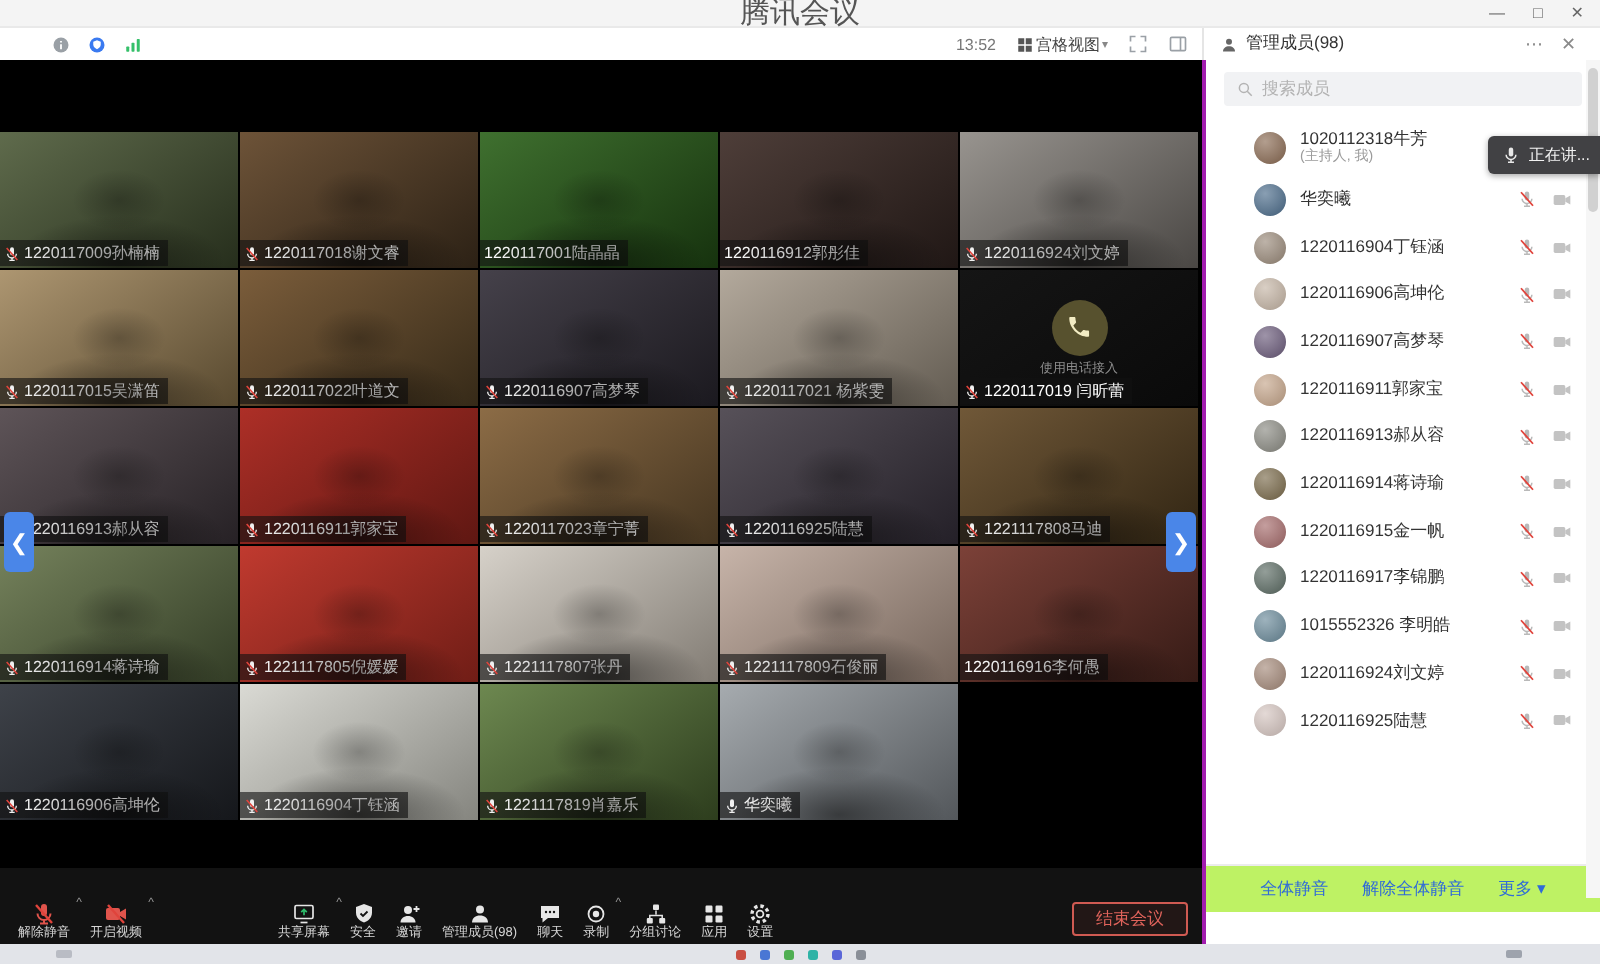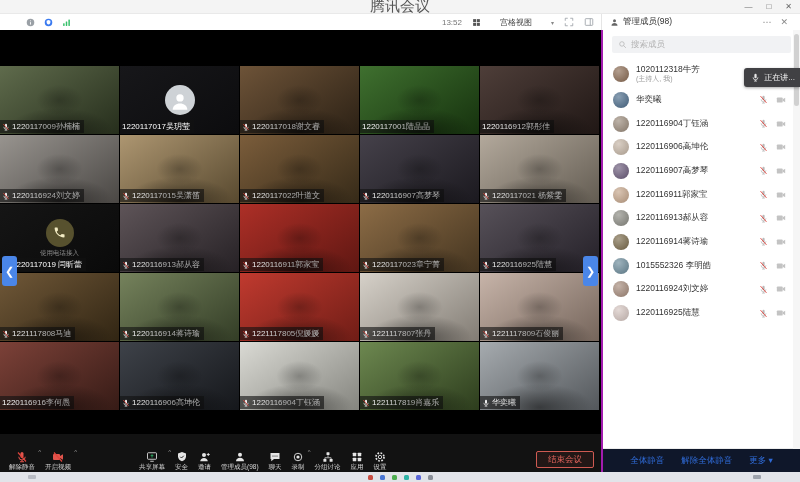--- a/index.html
+++ b/index.html
@@ -16,21 +16,21 @@
   .subbar{position:absolute;top:14px;left:0;width:601px;height:16px;background:#fff;
           display:flex;align-items:center;text-align:right;}
   .subbar .lefticons{display:flex;align-items:center;gap:9px;margin-left:26px;}
   .ic{display:inline-block;}
   .ic svg{display:block;width:100%;height:100%;}
   .ic.i10{width:10px;height:10px;}
   .ic.i9{width:9px;height:9px;}
   .grey{color:#9aa0a6;} .blue{color:#3a7af0;} .green{color:#35c06a;}
   .subbar .rightctrls{margin-left:auto;margin-right:7px;display:flex;align-items:center;gap:10px;}
   .timer{font-size:8px;color:#777;}
-  .viewsel{display:flex;align-items:center;gap:19px;font-size:8px;color:#444;}
+  .viewsel{display:flex;align-items:center;gap:1px;font-size:8px;color:#444;}
   .viewsel .ic{color:#555;}
   .caret{font-size:6px;color:#888;}
   
   .panelhead{position:absolute;top:14px;left:601px;right:0;height:16px;background:#fff;
              display:flex;align-items:center;border-left:1px solid #e5e5e5;}
   .panelhead .ic{margin-left:8px;color:#666;}
   .panelhead .ptitle{font-size:8.5px;color:#333;margin-left:4px;}
   .panelhead .phr{margin-left:auto;display:flex;align-items:center;gap:9px;margin-right:12px;
                   color:#8a8a8a;font-size:9px;}
   
@@ -74,36 +74,36 @@
           border:1px solid #cf5a52;color:#e0635b;font-size:8.5px;padding:3px 11px;border-radius:2px;
           cursor:pointer;font-family:inherit;line-height:1.1;}
   
   .sidebar{position:absolute;top:30px;left:601px;right:0;bottom:10px;background:#fff;
            border-left:2px solid #a21caf;overflow:hidden;}
   .search{margin:6px 9px 0;height:17px;background:#f1f2f4;border-radius:2px;display:flex;
           align-items:center;gap:4px;padding:0 6px;}
   .search .ic{color:#b3b3b3;}
   .sph{font-size:8.5px;color:#b3b3b3;}
   #plist{position:absolute;top:30px;left:0;right:7px;}
-  .prow{height:23.7px;display:flex;align-items:center;gap:7px;padding:0 7px 0 10px;cursor:pointer;}
+  .prow{height:23.7px;display:flex;align-items:center;gap:7px;padding:0 7px 0 24px;cursor:pointer;}
   .prow.first{height:28px;}
   .pav{width:16px;height:16px;border-radius:50%;flex:none;
        background:radial-gradient(circle at 35% 30%, rgba(255,255,255,.35), rgba(0,0,0,.15)), var(--av);}
   .ptxt{display:flex;flex-direction:column;line-height:1.15;min-width:0;}
   .pname{font-size:8.5px;color:#333;white-space:nowrap;}
   .prole{font-size:7px;color:#9b9b9b;}
   .picons{margin-left:auto;display:flex;align-items:center;gap:8px;flex:none;}
   .pmic{width:9px;height:9px;color:#b9b9b9;} .pmic svg{display:block;width:100%;height:100%;}
   .pcam{width:10px;height:10px;color:#c3c3c3;} .pcam svg{display:block;width:100%;height:100%;}
   .tooltip{position:absolute;top:38px;right:0;height:19px;background:#414144;border-radius:3px 0 0 3px;
            display:flex;align-items:center;gap:4px;padding:0 5px 0 7px;z-index:5;
            box-shadow:0 1px 3px rgba(0,0,0,.35);}
   .tooltip .ic{color:#e8e8e8;}
   .ttx{font-size:8px;color:#f2f2f2;white-space:nowrap;}
-  .pfooter{position:absolute;left:0;right:0;bottom:0;height:23px;background:#0f172a;border-top:1px solid #ececec;
+  .pfooter{position:absolute;left:0;right:0;bottom:16px;height:23px;background:#bef264;border-top:1px solid #ececec;
            display:flex;align-items:center;justify-content:center;gap:17px;}
   .flink{font-size:8.5px;color:#2f6bd8;cursor:pointer;white-space:nowrap;}
   .scrollbar{position:absolute;top:0;right:0;width:7px;bottom:23px;background:#f6f6f6;}
   .thumb{position:absolute;top:4px;left:1px;width:5px;height:72px;background:#d1d1d1;border-radius:3px;}
   
   .taskbar{position:absolute;left:0;right:0;bottom:0;height:10px;background:#e2e4e9;
            display:flex;align-items:center;justify-content:center;gap:7px;}
   .tbdot{width:5px;height:5px;border-radius:1.5px;}
   .tbedge{position:absolute;width:8px;height:4px;border-radius:1px;background:#b9bcc4;top:3px;}
 </style>
@@ -194,34 +194,20 @@
               <svg viewBox="0 0 24 24">
                 <rect x="9" y="2" width="6" height="12" rx="3" fill="currentColor"></rect>
                 <path d="M5.5 11.5a6.5 6.5 0 0 0 13 0" fill="none" stroke="currentColor" stroke-width="2"></path>
                 <path d="M12 18v3.5M8 21.5h8" fill="none" stroke="currentColor" stroke-width="2"></path>
                 <path d="M4 3L20 21" stroke="#e0443c" stroke-width="2.4" fill="none"></path>
               </svg>
             </span>
         <span class="tname">1220117009孙楠楠</span>
       </div>
     </div>
-        <div class="tile avatar" style="--c1: #17171a; --c2: #0c0c0e;">
-      <div class="tcenter">
-            <span class="avbig">
-              <svg viewBox="0 0 24 24">
-                <circle cx="12" cy="7.5" r="4" fill="currentColor"></circle>
-                <path d="M4 20.5c0-4.4 3.6-7 8-7s8 2.6 8 7z" fill="currentColor"></path>
-              </svg>
-            </span>
-          </div>
-      <div class="tlabel">
-
-        <span class="tname">1220117017吴玥莹</span>
-      </div>
-    </div>
         <div class="tile video" style="--c1: #6d5338; --c2: #2c2115;">
 
       <div class="tlabel">
         <span class="lmic">
               <svg viewBox="0 0 24 24">
                 <rect x="9" y="2" width="6" height="12" rx="3" fill="currentColor"></rect>
                 <path d="M5.5 11.5a6.5 6.5 0 0 0 13 0" fill="none" stroke="currentColor" stroke-width="2"></path>
                 <path d="M12 18v3.5M8 21.5h8" fill="none" stroke="currentColor" stroke-width="2"></path>
                 <path d="M4 3L20 21" stroke="#e0443c" stroke-width="2.4" fill="none"></path>
               </svg>
@@ -821,20 +807,66 @@
                 <rect x="2" y="6" width="14" height="12" rx="2" fill="currentColor"></rect>
                 <path d="M16 10l6-3.5v11L16 14z" fill="currentColor"></path>
               </svg>
             </span>
       </span>
     </div>
         <div class="prow">
       <span class="pav" style="--av: #7a6a4a;"></span>
       <span class="ptxt">
         <span class="pname">1220116914蒋诗瑜</span>
+
+      </span>
+      <span class="picons">
+        <span class="pmic">
+              <svg viewBox="0 0 24 24">
+                <rect x="9" y="2" width="6" height="12" rx="3" fill="currentColor"></rect>
+                <path d="M5.5 11.5a6.5 6.5 0 0 0 13 0" fill="none" stroke="currentColor" stroke-width="2"></path>
+                <path d="M12 18v3.5M8 21.5h8" fill="none" stroke="currentColor" stroke-width="2"></path>
+                <path d="M4 3L20 21" stroke="#e0443c" stroke-width="2.4" fill="none"></path>
+              </svg>
+            </span>
+        <span class="pcam">
+              <svg viewBox="0 0 24 24">
+                <rect x="2" y="6" width="14" height="12" rx="2" fill="currentColor"></rect>
+                <path d="M16 10l6-3.5v11L16 14z" fill="currentColor"></path>
+              </svg>
+            </span>
+      </span>
+    </div>
+        <div class="prow">
+      <span class="pav" style="--av: #a56a6a;"></span>
+      <span class="ptxt">
+        <span class="pname">1220116915金一帆</span>
+
+      </span>
+      <span class="picons">
+        <span class="pmic">
+              <svg viewBox="0 0 24 24">
+                <rect x="9" y="2" width="6" height="12" rx="3" fill="currentColor"></rect>
+                <path d="M5.5 11.5a6.5 6.5 0 0 0 13 0" fill="none" stroke="currentColor" stroke-width="2"></path>
+                <path d="M12 18v3.5M8 21.5h8" fill="none" stroke="currentColor" stroke-width="2"></path>
+                <path d="M4 3L20 21" stroke="#e0443c" stroke-width="2.4" fill="none"></path>
+              </svg>
+            </span>
+        <span class="pcam">
+              <svg viewBox="0 0 24 24">
+                <rect x="2" y="6" width="14" height="12" rx="2" fill="currentColor"></rect>
+                <path d="M16 10l6-3.5v11L16 14z" fill="currentColor"></path>
+              </svg>
+            </span>
+      </span>
+    </div>
+        <div class="prow">
+      <span class="pav" style="--av: #5a6a62;"></span>
+      <span class="ptxt">
+        <span class="pname">1220116917李锦鹏</span>
 
       </span>
       <span class="picons">
         <span class="pmic">
               <svg viewBox="0 0 24 24">
                 <rect x="9" y="2" width="6" height="12" rx="3" fill="currentColor"></rect>
                 <path d="M5.5 11.5a6.5 6.5 0 0 0 13 0" fill="none" stroke="currentColor" stroke-width="2"></path>
                 <path d="M12 18v3.5M8 21.5h8" fill="none" stroke="currentColor" stroke-width="2"></path>
                 <path d="M4 3L20 21" stroke="#e0443c" stroke-width="2.4" fill="none"></path>
               </svg>

